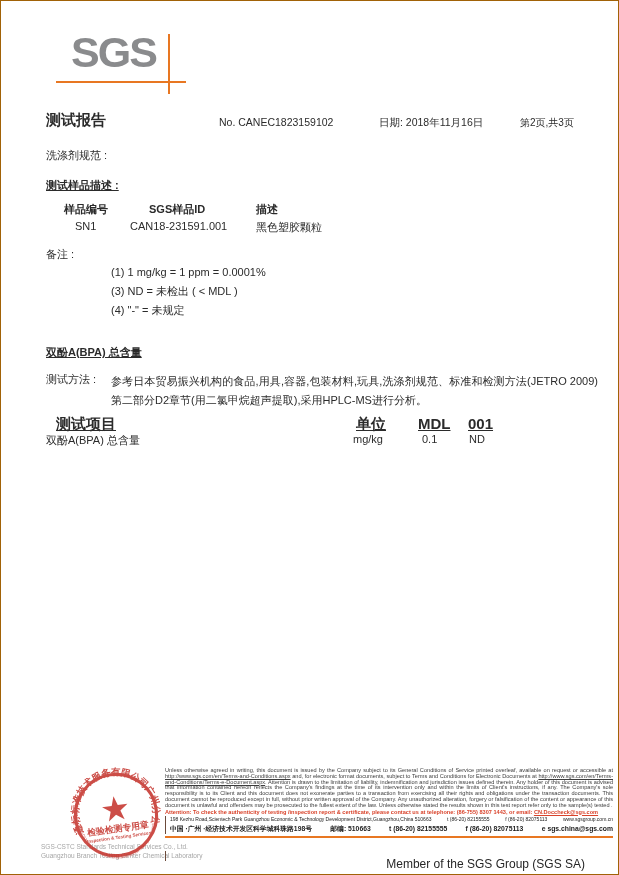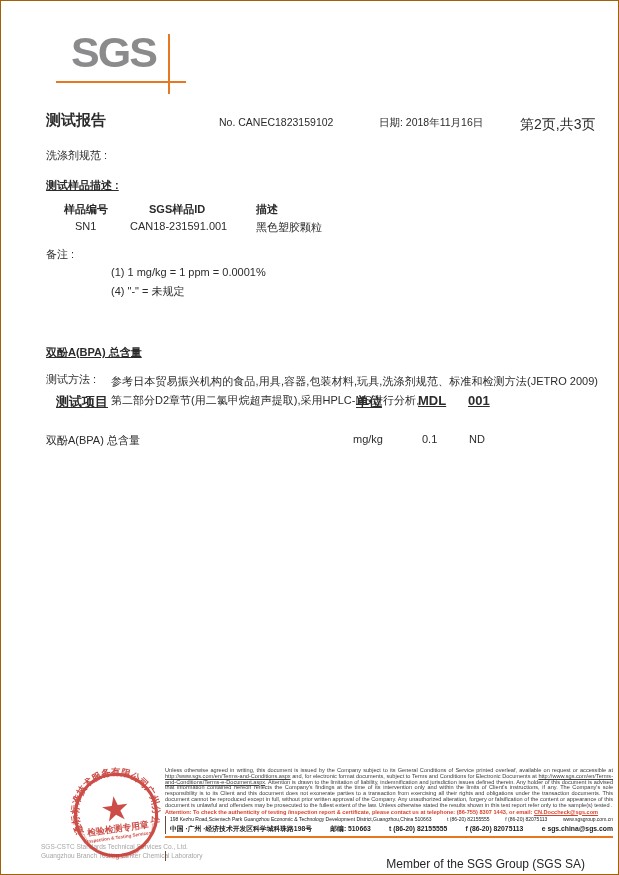--- a/index.html
+++ b/index.html
@@ -10,38 +10,38 @@
   }
   
   .logo-text{position:absolute;left:70px;top:30px;font-size:43px;font-weight:800;
     color:#8a8b8d;letter-spacing:-2px;line-height:1;}
   .logo-hline{position:absolute;left:55px;top:80px;width:130px;height:2px;background:#e87722;}
   .logo-vline{position:absolute;left:167px;top:33px;width:2px;height:60px;background:#e87722;}
   
   .title{position:absolute;left:45px;top:110px;font-size:15px;font-weight:bold;}
   .report-no{position:absolute;left:218px;top:115px;font-size:10.5px;}
   .report-date{position:absolute;left:378px;top:115px;font-size:10.5px;}
-  .page-info{position:absolute;left:519px;top:115px;font-size:14px;}
+  .page-info{position:absolute;left:519px;top:115px;font-size:10px;}
   
   .lbl{font-size:11px;}
   .results-label{position:absolute;left:45px;top:147px;}
   .sample-heading{position:absolute;left:45px;top:177px;font-weight:bold;text-decoration:underline;}
   .st-h1{position:absolute;left:63px;top:201px;font-weight:bold;}
   .st-h2{position:absolute;left:148px;top:201px;font-weight:bold;}
   .st-h3{position:absolute;left:255px;top:201px;font-weight:bold;}
   .st-c1{position:absolute;left:74px;top:219px;}
   .st-c2{position:absolute;left:129px;top:219px;}
   .st-c3{position:absolute;left:255px;top:219px;}
   .notes-label{position:absolute;left:45px;top:246px;}
   .notes-list{position:absolute;left:110px;top:262px;font-size:11px;line-height:19px;}
   .bpa-heading{position:absolute;left:45px;top:344px;font-size:11px;font-weight:bold;text-decoration:underline;}
   .method-label{position:absolute;left:45px;top:371px;}
   .method-text{position:absolute;left:110px;top:371px;width:487px;font-size:11px;line-height:19px;text-align:justify;}
   
-  .rt-h{position:absolute;top:392px;font-size:13px;font-weight:bold;text-decoration:underline;}
+  .rt-h{position:absolute;top:414px;font-size:15px;font-weight:bold;text-decoration:underline;}
   .rt-h1{left:55px;}
   .rt-h2{left:355px;}
   .rt-h3{left:417px;text-align:right;}
   .rt-h4{left:467px;}
   .rt-c{position:absolute;top:432px;font-size:11px;}
   .rt-c1{left:45px;}
   .rt-c2{left:352px;}
   .rt-c3{left:421px;}
   .rt-c4{left:468px;}
   
@@ -79,20 +79,21 @@
   <div class="lbl st-h1">样品编号</div>
   <div class="lbl st-h2">SGS样品ID</div>
   <div class="lbl st-h3">描述</div>
   <div class="lbl st-c1">SN1</div>
   <div class="lbl st-c2">CAN18-231591.001</div>
   <div class="lbl st-c3">黑色塑胶颗粒</div>
 
   <div class="lbl notes-label">备注 :</div>
   <div class="notes-list">
     <div>(1) 1 mg/kg = 1 ppm = 0.0001%</div>
+    <div>(3) ND = 未检出 ( &lt; MDL )</div>
     <div>(4) "-" = 未规定</div>
   </div>
 
   <div class="bpa-heading">双酚A(BPA) 总含量</div>
   <div class="lbl method-label">测试方法 :</div>
   <div class="method-text">参考日本贸易振兴机构的食品,用具,容器,包装材料,玩具,洗涤剂规范、标准和检测方法(JETRO 2009)第二部分D2章节(用二氯甲烷超声提取),采用HPLC-MS进行分析。</div>
 
   <div class="rt-h rt-h1">测试项目</div>
   <div class="rt-h rt-h2">单位</div>
   <div class="rt-h rt-h3">MDL</div>

